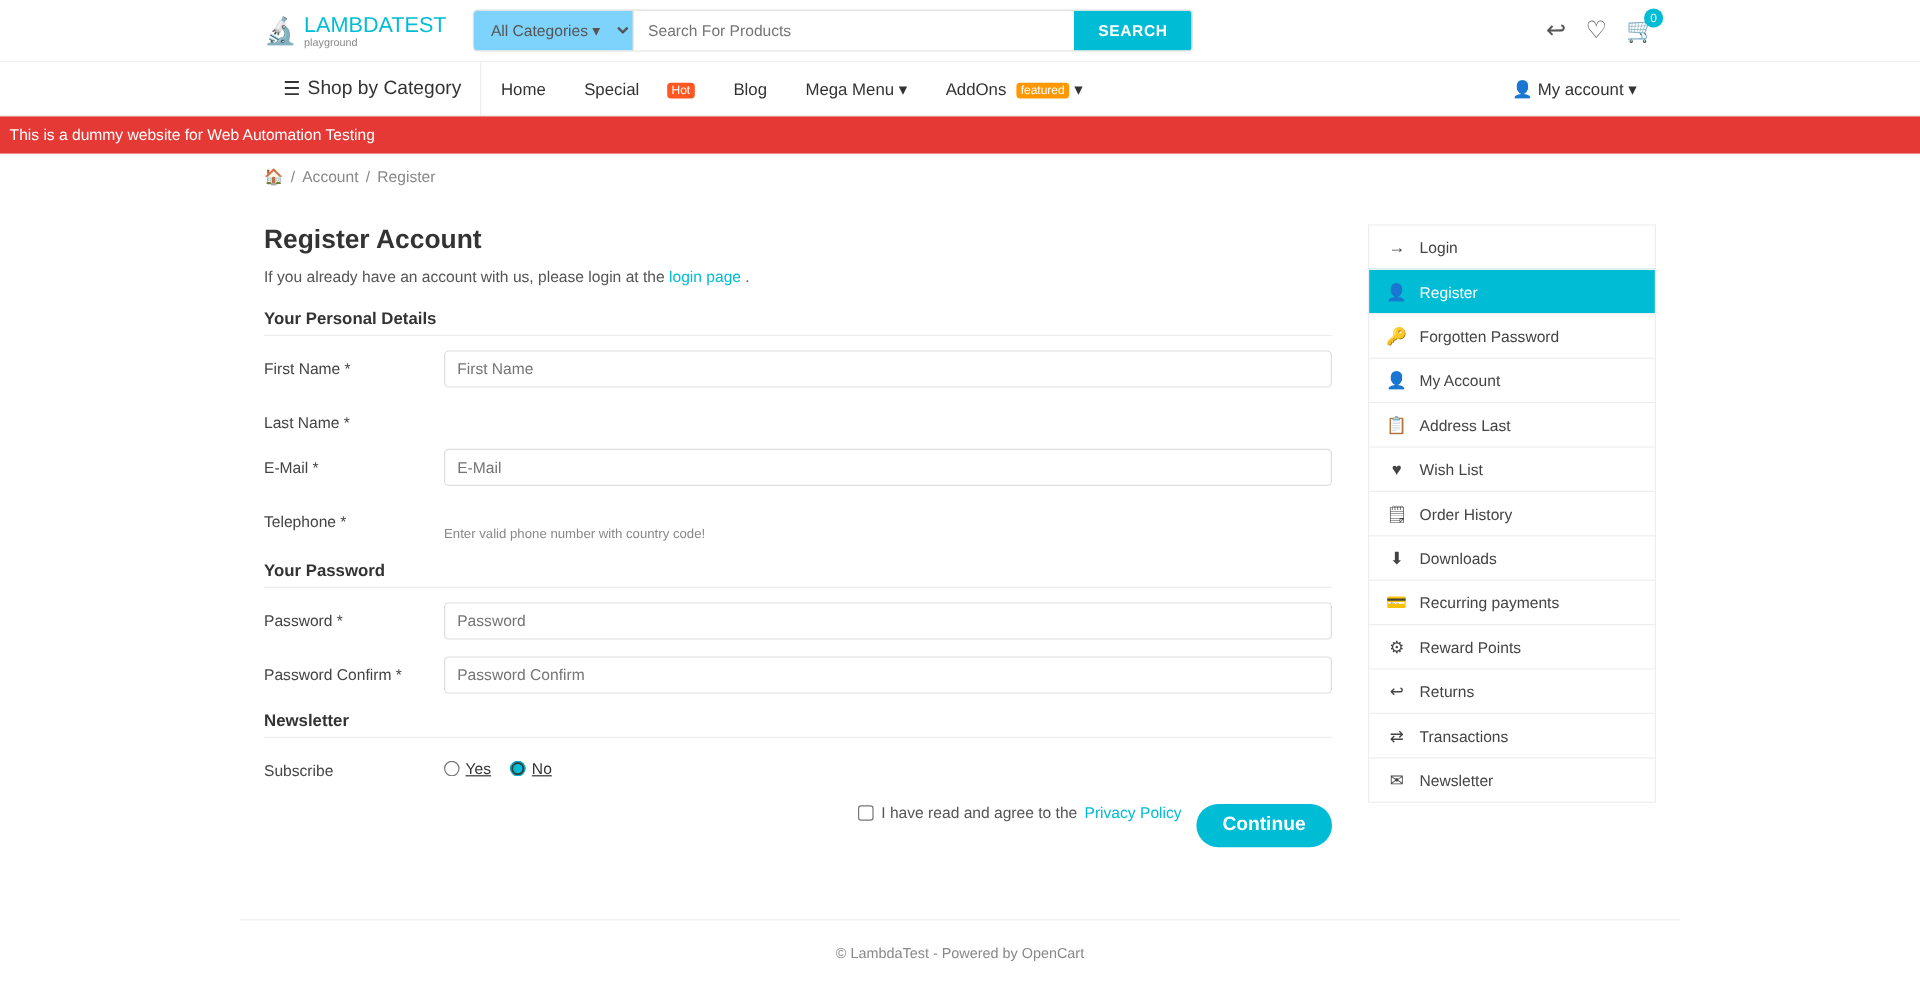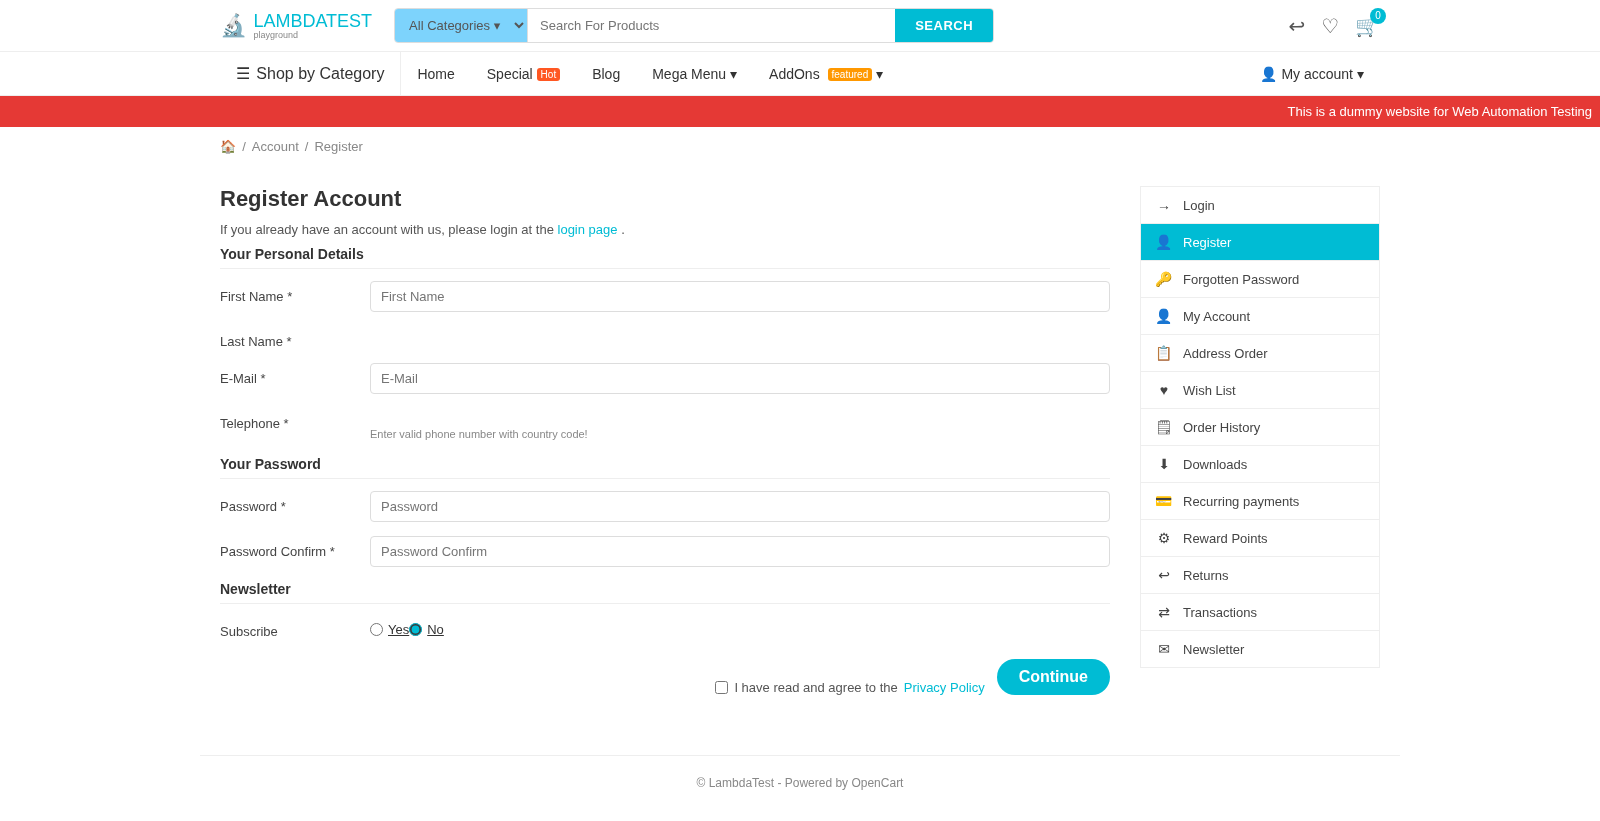--- a/index.html
+++ b/index.html
@@ -22,54 +22,54 @@
     .header-icon { font-size: 20px; color: #555; cursor: pointer; position: relative; }
     .cart-badge { position: absolute; top: -6px; right: -6px; background: #00bcd4; color: #fff; font-size: 10px; border-radius: 50%; width: 16px; height: 16px; display: flex; align-items: center; justify-content: center; }
 
     
     .nav { background: #fff; border-bottom: 1px solid #eee; }
     .nav-inner { max-width: 1200px; margin: 0 auto; display: flex; align-items: center; padding: 0 20px; }
     .nav-category { display: flex; align-items: center; gap: 6px; padding: 12px 16px; font-size: 14px; cursor: pointer; color: #333; border-right: 1px solid #eee; }
     .nav-category span { font-size: 16px; }
     .nav-links { display: flex; align-items: center; gap: 0; flex: 1; }
     .nav-link { padding: 12px 16px; font-size: 14px; color: #333; text-decoration: none; cursor: pointer; white-space: nowrap; }
-    .special-badge { background: #ff5722; color: #fff; font-size: 10px; padding: 1px 4px; border-radius: 3px; margin-left: 0; vertical-align: middle; }
+    .special-badge { background: #ff5722; color: #fff; font-size: 10px; padding: 1px 4px; border-radius: 3px; margin-left: 19px; vertical-align: middle; }
     .featured-badge { background: #ff9800; color: #fff; font-size: 10px; padding: 1px 4px; border-radius: 3px; margin-left: 4px; vertical-align: middle; }
     .my-account { display: flex; align-items: center; gap: 4px; padding: 12px 16px; font-size: 14px; color: #333; cursor: pointer; margin-left: auto; }
 
     
-    .alert-bar { background: #e53935; color: #fff; text-align: right; padding: 8px; font-size: 13px; }
+    .alert-bar { background: #e53935; color: #fff; text-align: left; padding: 8px; font-size: 13px; }
 
     
     .breadcrumb { max-width: 1200px; margin: 12px auto; padding: 0 20px; display: flex; align-items: center; gap: 6px; font-size: 13px; color: #888; }
     .breadcrumb a { color: #888; text-decoration: none; }
 
     
     .main { max-width: 1200px; margin: 0 auto; padding: 20px; display: flex; gap: 30px; }
 
     
     .form-section { flex: 1; }
     .page-title { font-size: 22px; font-weight: bold; color: #333; margin-bottom: 10px; }
-    .login-prompt { font-size: 13px; color: #555; margin-bottom: 9px; }
+    .login-prompt { font-size: 13px; color: #555; margin-bottom: 19px; }
     .login-prompt a { color: #00bcd4; text-decoration: none; }
 
     .section-label { font-size: 14px; font-weight: bold; color: #333; margin-bottom: 12px; padding-bottom: 6px; border-bottom: 1px solid #eee; }
 
     .form-group { display: flex; align-items: flex-start; margin-bottom: 14px; }
     .form-label { width: 150px; min-width: 150px; padding-top: 8px; font-size: 13px; color: #444; }
     .form-control { flex: 1; border: 1px solid #ddd; border-radius: 4px; padding: 7px 10px; font-size: 13px; color: #555; outline: none; }
     .form-hint { font-size: 11px; color: #888; margin-top: 20px; }
     .form-col { display: flex; flex-direction: column; flex: 1; }
 
     .newsletter-section { margin-top: 10px; }
-    .radio-group { display: flex; align-items: center; padding-top: 6px; text-decoration: underline; }
+    .radio-group { display: flex; align-items: center; gap: 16px; padding-top: 6px; text-decoration: underline; }
     .radio-option { display: flex; align-items: center; gap: 5px; font-size: 13px; cursor: pointer; }
     .radio-option input[type="radio"] { accent-color: #00bcd4; }
 
-    .agree-row { display: flex; align-items: flex-end; justify-content: flex-end; gap: 12px; margin-top: 20px; padding-right: 0; }
+    .agree-row { display: flex; align-items: flex-start; justify-content: flex-end; gap: 12px; margin-top: 20px; padding-right: 0; }
     .agree-label { font-size: 13px; color: #555; display: flex; align-items: center; gap: 6px; }
     .agree-label a { color: #00bcd4; text-decoration: none; }
     .continue-btn { background: #00bcd4; color: #fff; border: none; padding: 9px 22px; border-radius: 20px; font-size: 16px; cursor: pointer; font-weight: bold; }
 
     
     .sidebar { width: 240px; min-width: 240px; }
     .sidebar-item { display: flex; align-items: center; gap: 10px; padding: 10px 14px; font-size: 13px; color: #444; cursor: pointer; border: 1px solid #eee; border-bottom: none; background: #fff; }
     .sidebar-item:last-child { border-bottom: 1px solid #eee; }
     .sidebar-item.active { background: #00bcd4; color: #fff; }
     .sidebar-item .s-icon { font-size: 14px; width: 18px; text-align: center; }
@@ -239,21 +239,21 @@
     <div class="sidebar-item">
       <span class="s-icon">🔑</span>
       <span>Forgotten Password</span>
     </div>
     <div class="sidebar-item">
       <span class="s-icon">👤</span>
       <span>My Account</span>
     </div>
     <div class="sidebar-item">
       <span class="s-icon">📋</span>
-      <span>Address Order</span>
+      <span>Address Last</span>
     </div>
     <div class="sidebar-item">
       <span class="s-icon">♥</span>
       <span>Wish List</span>
     </div>
     <div class="sidebar-item">
       <span class="s-icon">🗒</span>
       <span>Order History</span>
     </div>
     <div class="sidebar-item">

